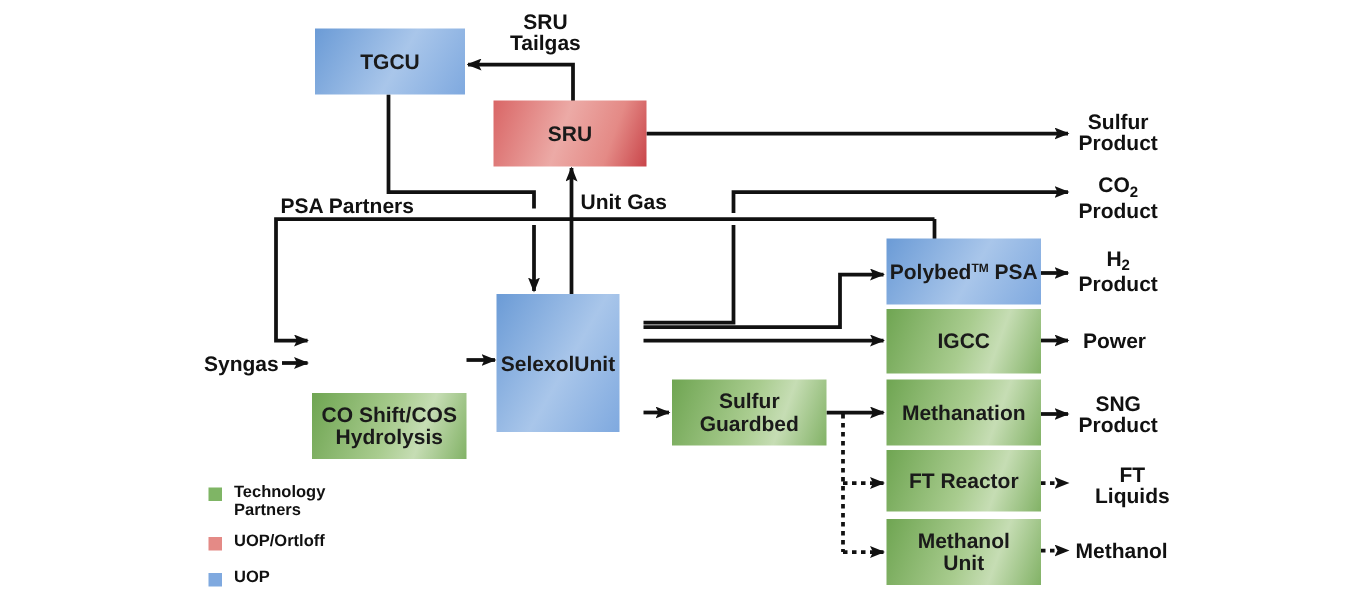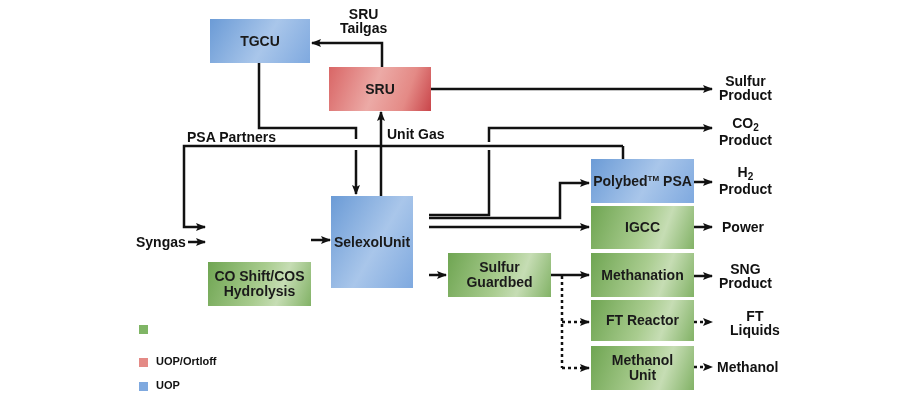--- a/index.html
+++ b/index.html
@@ -131,20 +131,24 @@
 </div>
 <div class="lbl" style="left:730px;top:309px;">
   <div>FT</div>
   <div>Liquids</div>
 </div>
 <div class="lbl left" style="left:717px;top:360px;">Methanol</div>
 
 <div>
   <div class="legend-item" style="left:139px;top:322px;">
     <div class="swatch" style="background:#7fb565;"></div>
+    <div class="legend-text">
+      <div>Technology</div>
+      <div>Partners</div>
+    </div>
   </div>
   <div class="legend-item" style="left:139px;top:355px;">
     <div class="swatch" style="background:#e48a86;"></div>
     <div class="legend-text">UOP/Ortloff</div>
   </div>
   <div class="legend-item" style="left:139px;top:379px;">
     <div class="swatch" style="background:#7fa9df;"></div>
     <div class="legend-text">UOP</div>
   </div>
 </div>

